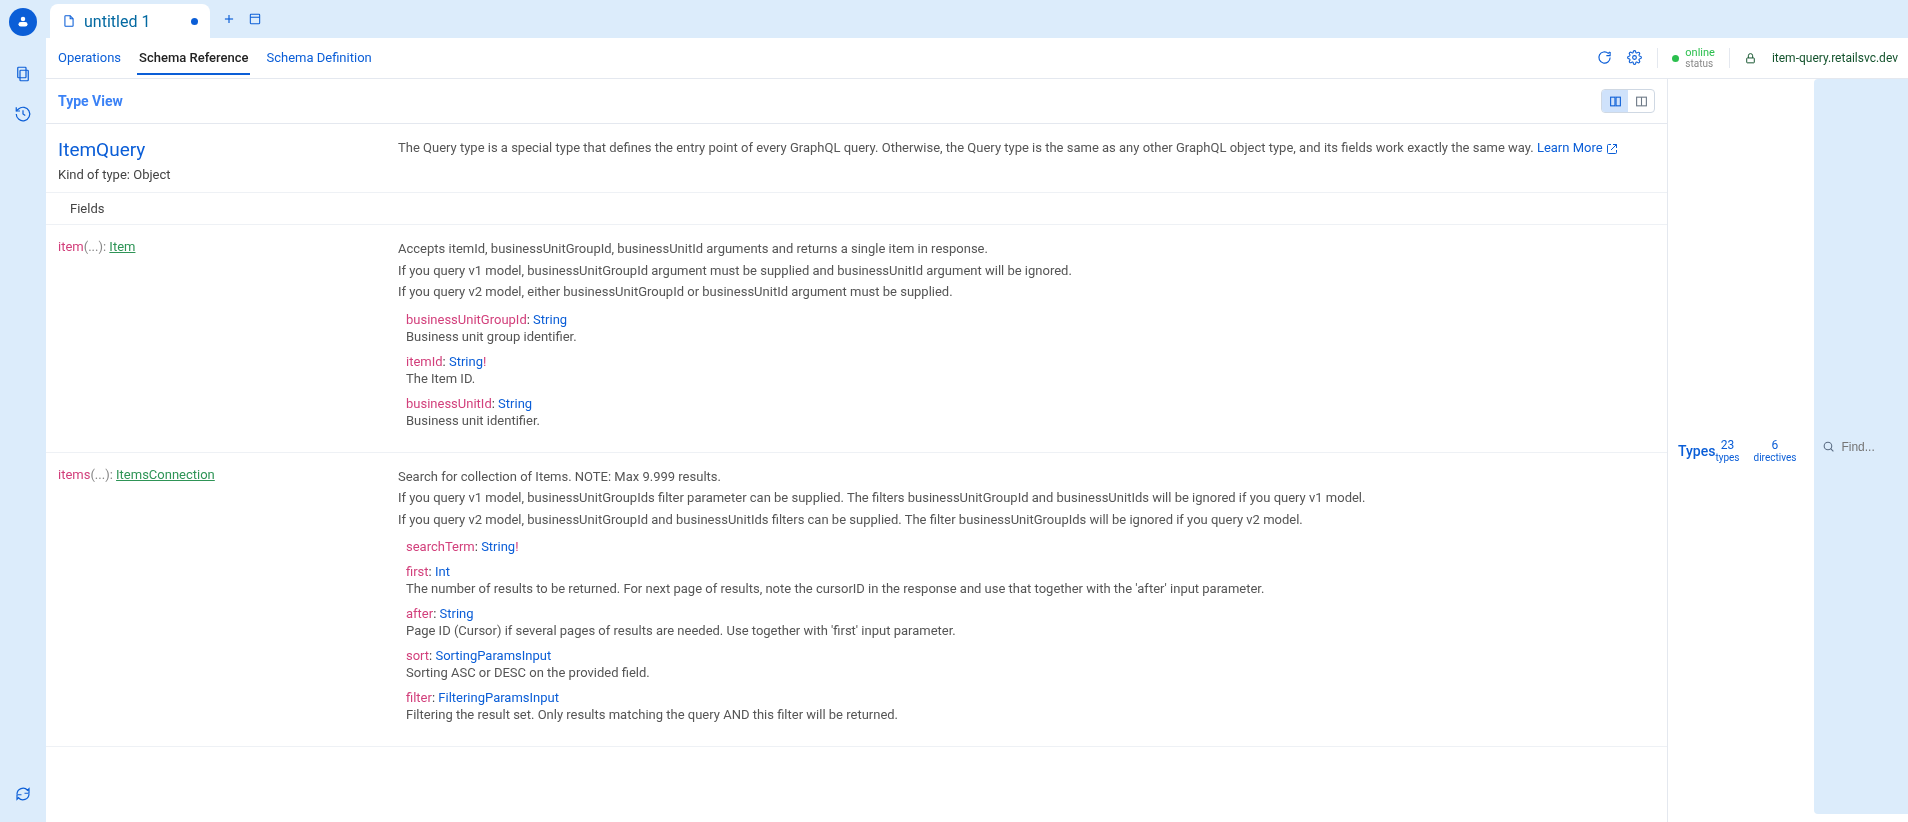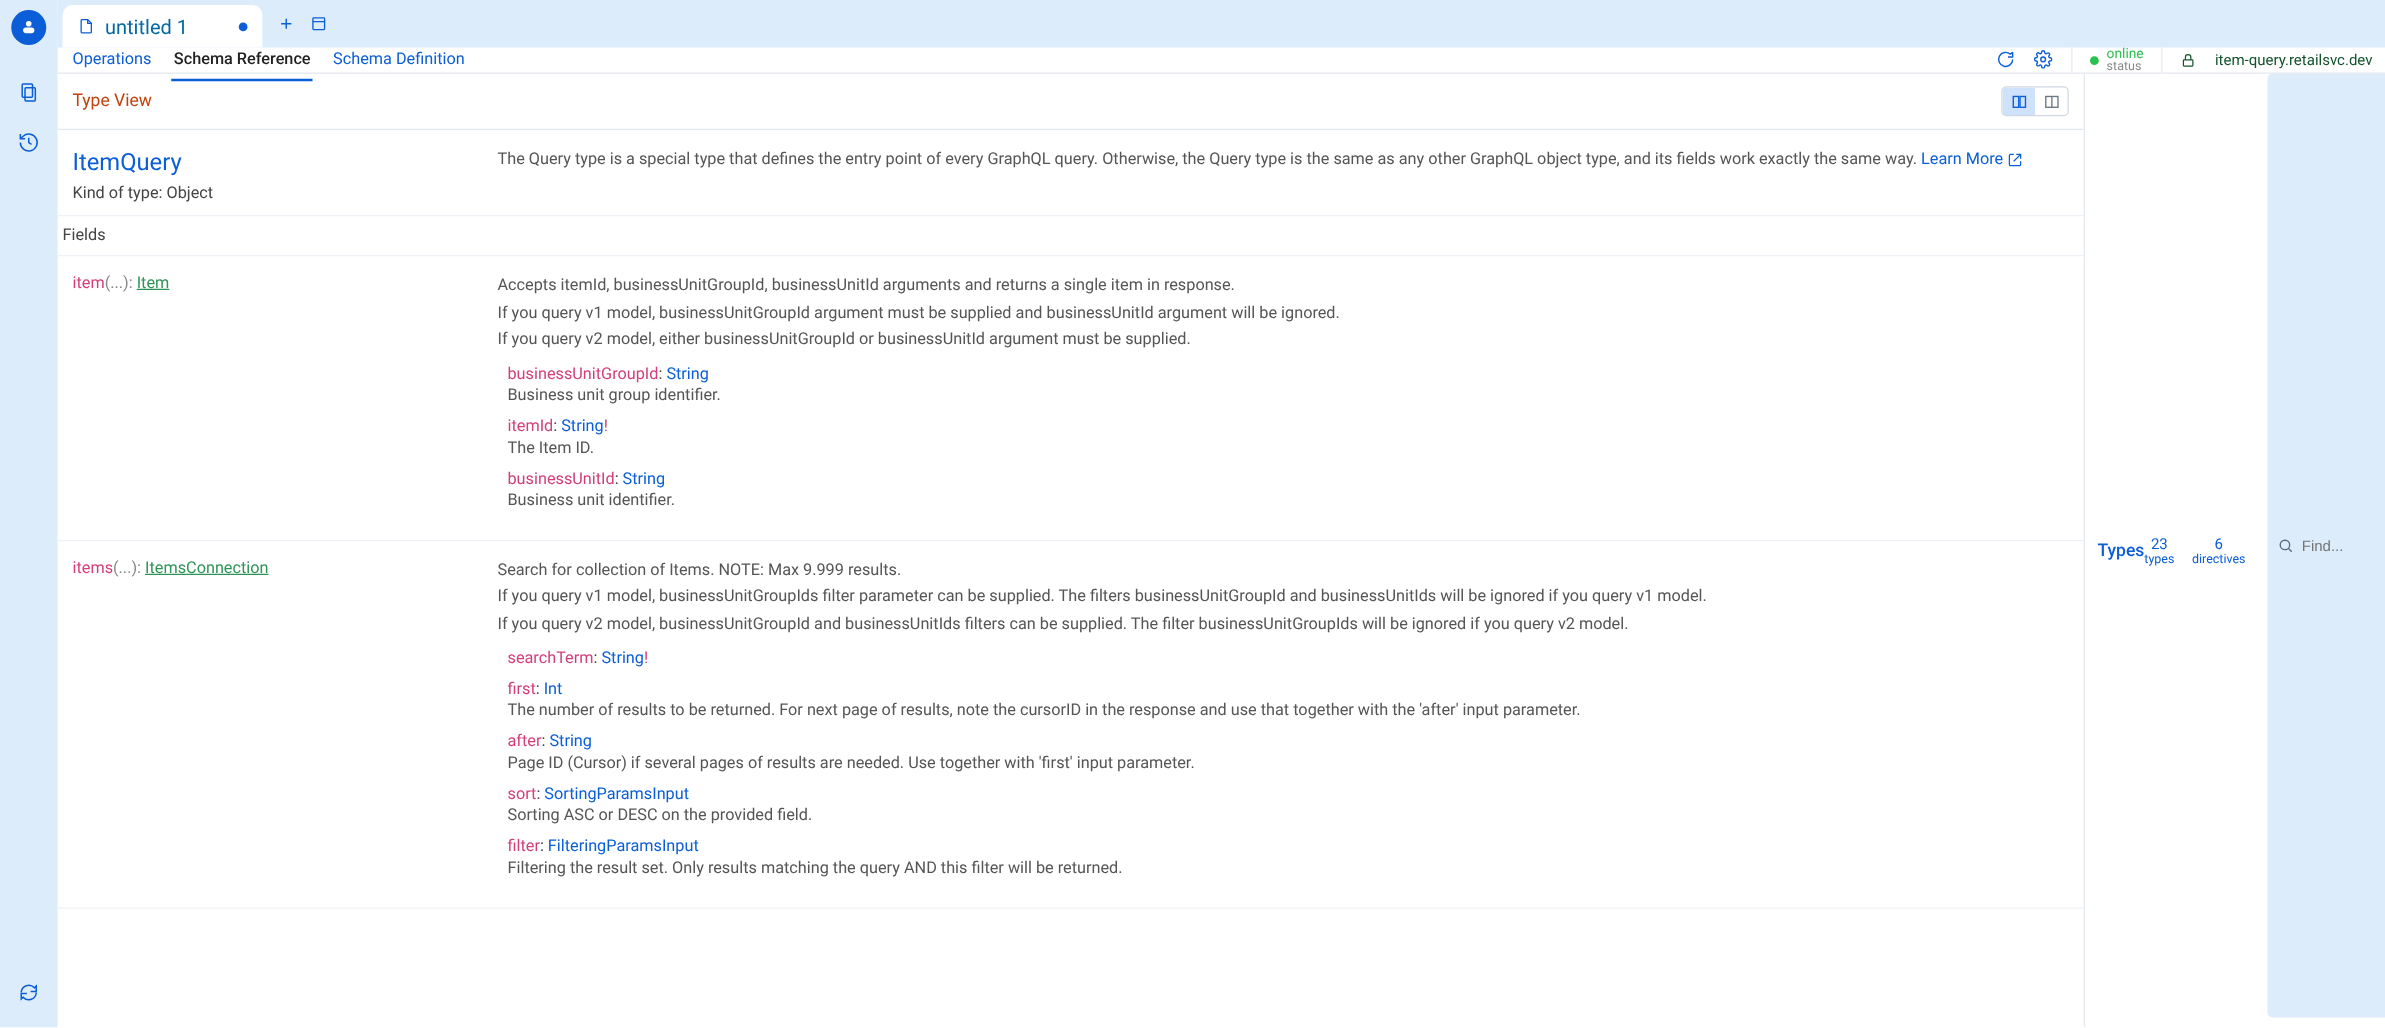--- a/index.html
+++ b/index.html
@@ -9,44 +9,44 @@
 .left-rail .logo { width: 28px; height: 28px; background: #0b5ed7; border-radius: 50%; margin-bottom: 18px; display:flex;align-items:center;justify-content:center;color:#fff;font-size:14px;font-weight:bold; }
 .left-rail .rail-icon { width: 28px; height: 28px; display:flex;align-items:center;justify-content:center; color:#0b5ed7; margin: 6px 0; cursor:pointer; }
 .left-rail .rail-bottom { margin-top: auto; margin-bottom: 14px; color:#0b5ed7; }
 .main { flex: 1; display: flex; flex-direction: column; }
 .tabbar { height: 38px; background: #dcecfb; display:flex; align-items:center; padding: 0 4px; }
 .tab { background:#fff; border-radius: 8px 8px 0 0; height: 34px; display:flex; align-items:center; padding: 0 12px; margin-top:4px; gap:8px; min-width:160px; }
 .tab .doc-icon { color:#0b5ed7; }
 .tab .title { color:#0369a1; font-size:16px; }
 .tab .dot { width:7px; height:7px; border-radius:50%; background:#0b5ed7; margin-left:auto; }
 .tabbar .plus, .tabbar .collapse { color:#0b5ed7; margin-left:12px; cursor:pointer; }
-.subheader { height: 21px; border-bottom: 1px solid #e4e8ef; display:flex; align-items:center; padding: 0 10px; }
+.subheader { height: 41px; border-bottom: 1px solid #e4e8ef; display:flex; align-items:center; padding: 0 10px; }
 .subtabs { display:flex; gap: 14px; }
 .subtab { color:#0b5ed7; padding: 8px 2px; cursor:pointer; font-size:13px; }
 .subtab.active { color:#222; border-bottom: 2px solid #0b5ed7; font-weight:500; }
 .subheader .right { margin-left:auto; display:flex; align-items:center; gap:14px; color:#0b5ed7; font-size:12px; }
 .status-block { display:flex; align-items:center; gap:6px; }
 .status-dot { width:7px;height:7px;border-radius:50%;background:#2bbf4e; }
 .status-text { color:#2bbf4e; font-size:11px; line-height:1; }
 .status-sub { color:#888; font-size:10px; }
 .endpoint { display:flex; align-items:center; gap:15px; color:#14532d; }
 .content { flex:1; display:flex; overflow:hidden; }
 .doc-pane { flex:1; overflow-y:auto; border-right:1px solid #e4e8ef; }
 .typeview-bar { display:flex; align-items:center; padding: 10px 12px; border-bottom:1px solid #e4e8ef; }
-.typeview-bar .tv-label { color:#c2410c; font-weight:400; font-size:14px; }
+.typeview-bar .tv-label { color:#3b82f6; font-weight:700; font-size:14px; }
 .view-toggle { margin-left:auto; display:flex; border:1px solid #cfd8e3; border-radius:4px; overflow:hidden; }
 .view-toggle .vt { width:26px; height:22px; display:flex;align-items:center;justify-content:center; cursor:pointer; }
 .view-toggle .vt.active { background:#cfe2fb; }
 .type-header { display:flex; padding: 14px 12px 10px; border-bottom:1px solid #eef1f5; gap: 20px; }
 .type-header .left-col { width: 320px; }
 .type-name { color:#0b5ed7; font-size:19px; }
 .type-kind { color:#444; font-size:13px; margin-top:6px; }
 .type-desc { flex:1; color:#555; font-size:13px; line-height:1.5; }
 .type-desc a { color:#0b5ed7; text-decoration:none; }
-.fields-label { padding: 8px 4px; color:#444; font-size:13px; border-bottom:1px solid #eef1f5; }
+.fields-label { padding: 8px 24px; color:#444; font-size:13px; border-bottom:1px solid #eef1f5; }
 .field-row { display:flex; padding: 14px 12px; border-bottom:1px solid #eef1f5; gap:20px; }
 .field-sig { width: 320px; font-size:13px; }
 .field-sig .fname { color:#d23f7b; }
 .field-sig .paren { color:#888; }
 .field-sig .rtype { color:#2e9456; text-decoration:underline; }
 .field-body { flex:1; color:#555; font-size:13px; }
 .field-body p { margin-bottom: 2px; line-height:1.5; }
 .arg-list { margin-top: 10px; padding-left: 8px; }
 .arg { margin-bottom: 10px; }
 .arg .aname { color:#d23f7b; }

